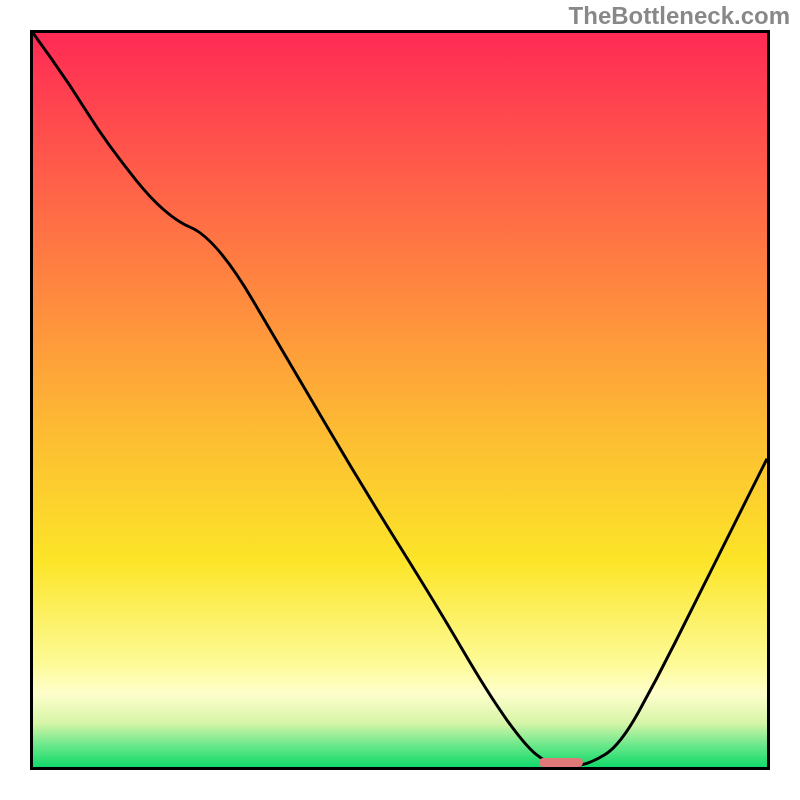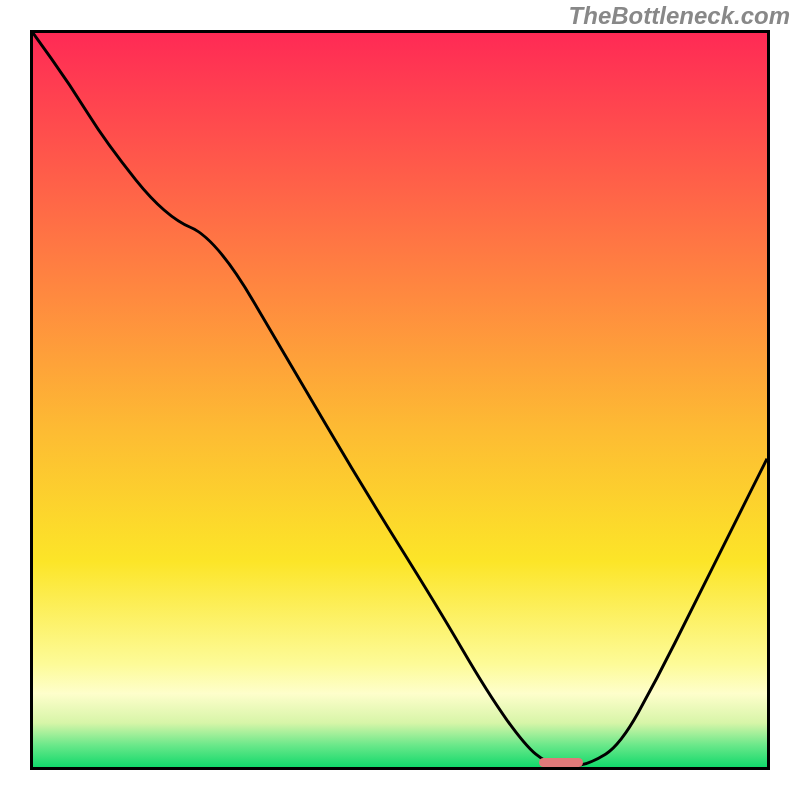--- a/index.html
+++ b/index.html
@@ -7,21 +7,20 @@
     padding: 0;
     width: 800px;
     height: 800px;
     background: #fff;
     font-family: Arial, sans-serif;
   }
   .container {
     position: relative;
     width: 800px;
     height: 800px;
-    font-style: italic;
   }
   .watermark {
     position: absolute;
     top: 2px;
     right: 10px;
     font-size: 24px;
     font-weight: bold;
     color: #888;
     z-index: 10;
   }

